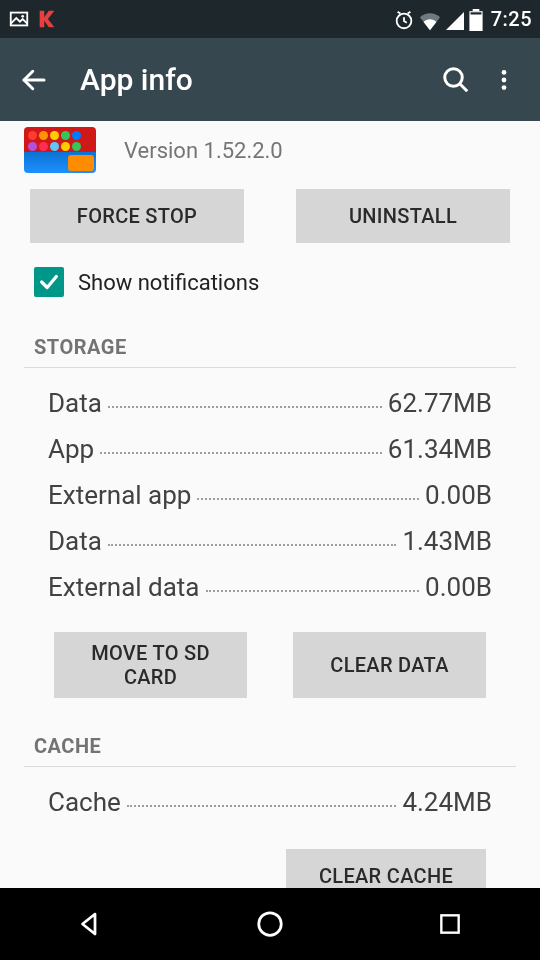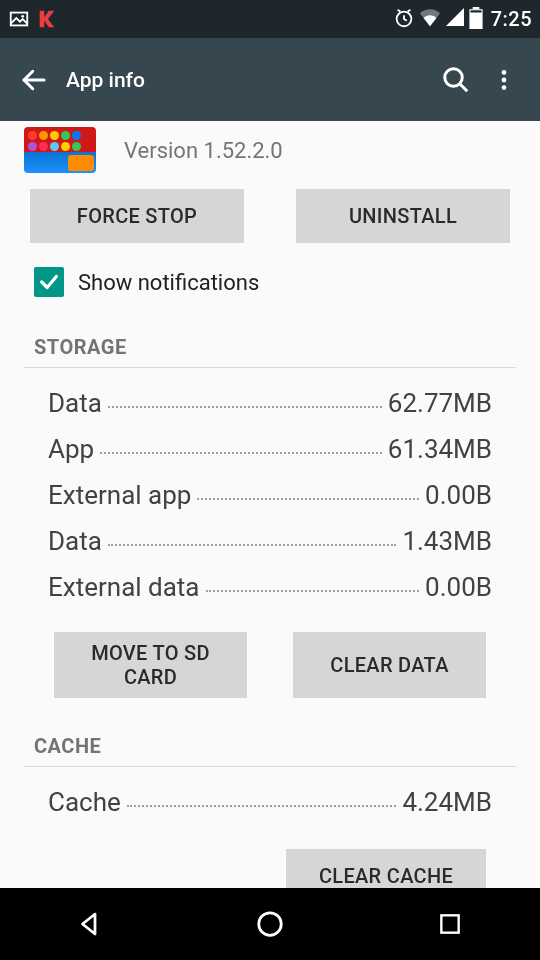--- a/index.html
+++ b/index.html
@@ -9,36 +9,36 @@
     
     .status-bar {
       height: 38px;
       background: #1e272c;
       display: flex;
       align-items: center;
       justify-content: space-between;
       padding: 0 8px;
       color: #fff;
     }
-    .status-left, .status-right { display: flex; align-items: flex-start; gap: 6px; }
+    .status-left, .status-right { display: flex; align-items: flex-end; gap: 6px; }
     .status-right { gap: 4px; }
     .status-time { font-size: 20px; font-weight: 500; letter-spacing: 0.5px; margin-left: 4px; }
     .status-icon { display: inline-flex; }
 
     
     .app-bar {
       height: 83px;
       background: #37474f;
       display: flex;
       align-items: center;
       padding: 0 12px 0 10px;
       color: #fff;
     }
     .back-btn { width: 48px; height: 48px; display: flex; align-items: center; justify-content: center; }
-    .app-bar-title { font-size: 21px; font-weight: 500; margin-left: 8px; flex: 1; }
+    .app-bar-title { font-size: 30px; font-weight: 500; margin-left: 22px; flex: 1; }
     .app-bar-action { width: 48px; height: 48px; display:flex; align-items:center; justify-content:center; }
 
     .content { padding: 0 0 10px 0; background: #fafafa; height: calc(960px - 38px - 83px - 72px); overflow: hidden; }
 
     
     .app-header {
       display: flex;
       align-items: center;
       padding: 6px 24px 8px 24px;
       gap: 28px;

